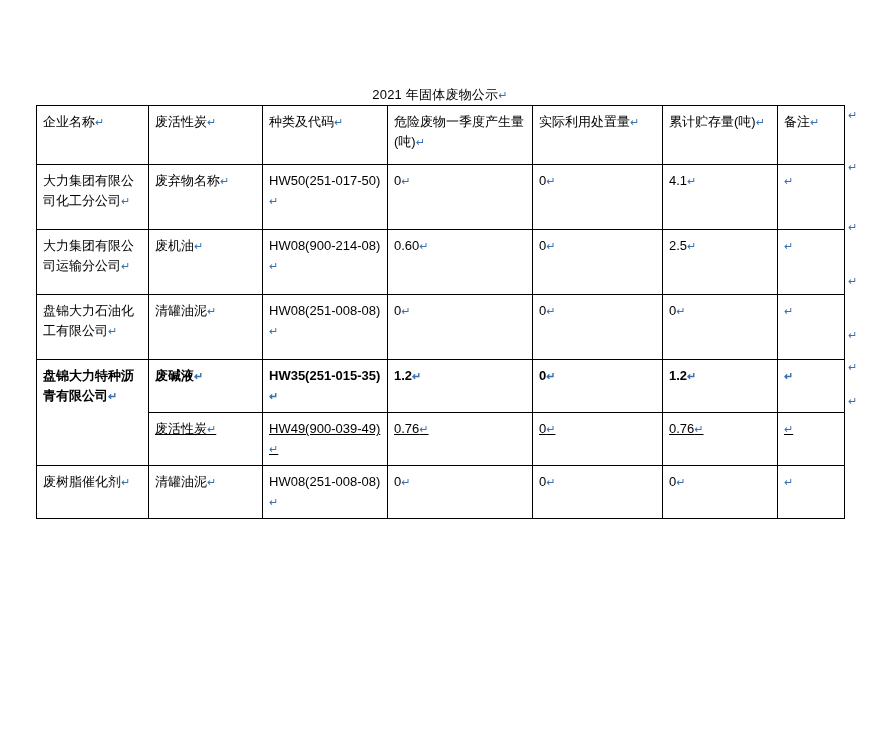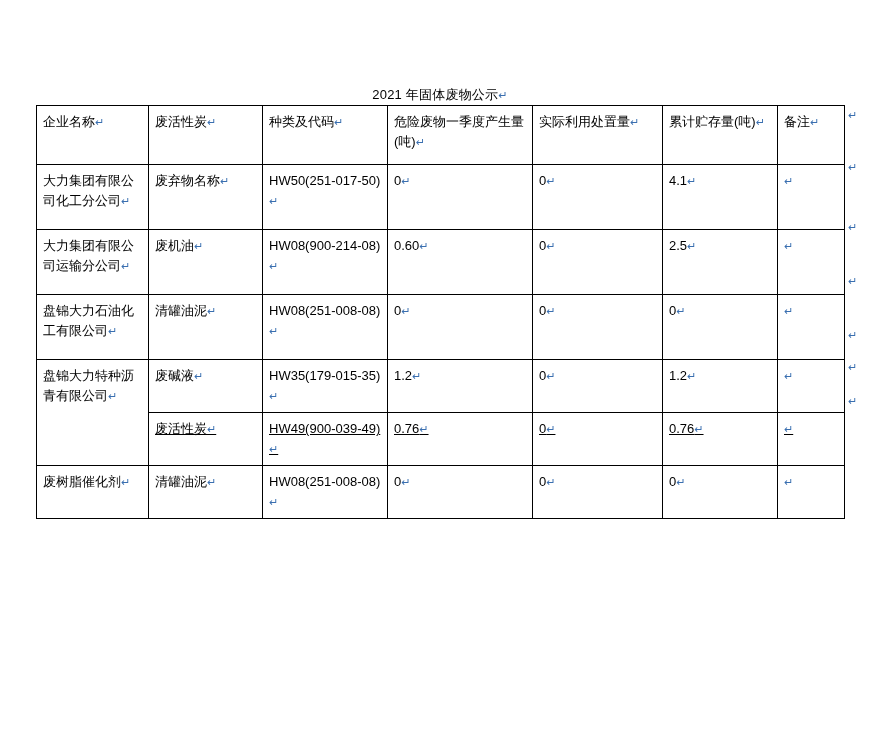--- a/index.html
+++ b/index.html
@@ -73,21 +73,21 @@
   }
   .cell-text {
     display: inline;
   }
   .hdr td {
     height: 46px;
   }
   .r1 td { height: 52px; margin-top: 24px; }
   .r2 td { height: 52px; }
   .r3 td { height: 52px; }
-  .r4 td { height: 30px; }
+  .r4 td { height: 30px; font-weight: bold; }
   .r5 td { height: 30px; text-decoration: underline; }
   .r6 td { height: 30px; }
 </style>
 </head>
 <body>
 
 <div class="page">
 
   <div class="doc-title">
     <span>2021 年固体废物公示</span><span class="pilcrow">↵</span>
@@ -140,21 +140,21 @@
         <td><span class="cell-text">HW08(251-008-08)</span><span class="pilcrow">↵</span></td>
         <td><span class="cell-text">0</span><span class="pilcrow">↵</span></td>
         <td><span class="cell-text">0</span><span class="pilcrow">↵</span></td>
         <td><span class="cell-text">0</span><span class="pilcrow">↵</span></td>
         <td><span class="cell-text"></span><span class="pilcrow">↵</span></td>
       </tr>
 
       <tr class="r4">
         <td rowspan="2"><span class="cell-text">盘锦大力特种沥青有限公司</span><span class="pilcrow">↵</span></td>
         <td><span class="cell-text">废碱液</span><span class="pilcrow">↵</span></td>
-        <td><span class="cell-text">HW35(179-015-35)</span><span class="pilcrow">↵</span></td>
+        <td><span class="cell-text">HW35(251-015-35)</span><span class="pilcrow">↵</span></td>
         <td><span class="cell-text">1.2</span><span class="pilcrow">↵</span></td>
         <td><span class="cell-text">0</span><span class="pilcrow">↵</span></td>
         <td><span class="cell-text">1.2</span><span class="pilcrow">↵</span></td>
         <td><span class="cell-text"></span><span class="pilcrow">↵</span></td>
       </tr>
 
       <tr class="r5">
         <td><span class="cell-text">废活性炭</span><span class="pilcrow">↵</span></td>
         <td><span class="cell-text">HW49(900-039-49)</span><span class="pilcrow">↵</span></td>
         <td><span class="cell-text">0.76</span><span class="pilcrow">↵</span></td>

